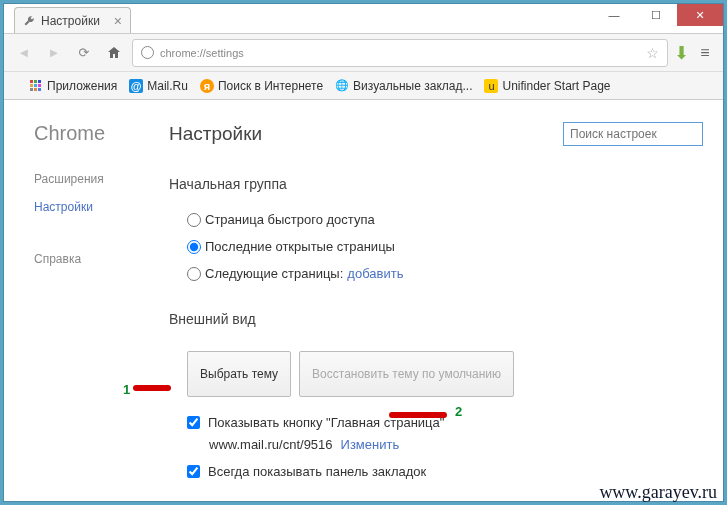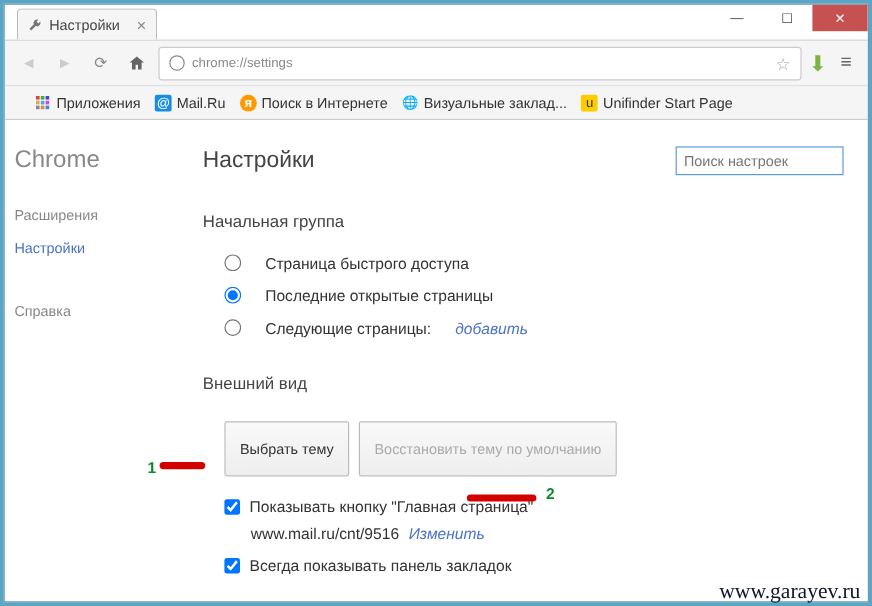--- a/index.html
+++ b/index.html
@@ -16,33 +16,33 @@
 .nav-btn { width: 24px; height: 24px; display: flex; align-items: center; justify-content: center; color: #888; }
 .nav-btn.disabled { color: #ccc; }
 .omnibox { flex: 1; height: 28px; border: 1px solid #ccc; border-radius: 3px; background: #fff; display: flex; align-items: center; padding: 0 8px; gap: 6px; }
 .omnibox input { flex: 1; border: none; outline: none; font-size: 11px; color: #888; background: transparent; }
 .star { color: #aaa; font-size: 14px; }
 .menu-btn { width: 20px; height: 20px; display: flex; align-items: center; justify-content: center; font-size: 16px; color: #666; }
 .bookmarks { height: 28px; background: #f5f5f5; display: flex; align-items: center; padding: 0 25px; gap: 12px; border-bottom: 1px solid #ccc; font-size: 12px; }
 .bm-item { display: flex; align-items: center; gap: 4px; color: #333; cursor: pointer; }
 .bm-icon { width: 14px; height: 14px; display: inline-flex; align-items: center; justify-content: center; font-size: 11px; }
 .content { flex: 1; display: flex; background: #fff; overflow: hidden; }
-.sidebar { width: 155px; padding: 22px 0 0 8px; }
+.sidebar { width: 155px; padding: 22px 0 0 30px; }
 .brand { font-size: 20px; color: #888; margin-bottom: 20px; font-weight: 400; }
 .side-item { font-size: 12px; color: #888; padding: 7px 0; cursor: pointer; }
 .side-item.active { color: #4a72c4; }
 .side-sep { height: 24px; }
 .main { flex: 1; padding: 22px 20px 0 10px; position: relative; }
 .page-head { display: flex; align-items: center; justify-content: space-between; margin-bottom: 30px; }
 .page-title { font-size: 19px; color: #444; font-weight: 400; }
 .search-box { width: 140px; height: 24px; border: 1px solid #5b9dd9; padding: 0 6px; font-size: 12px; color: #be185d; outline: none; }
 .section-title { font-size: 14px; color: #444; margin-bottom: 14px; margin-top: 6px; }
-.radio-row { display: flex; align-items: flex-start; gap: 20px; padding: 6px 0 6px 18px; font-size: 13px; color: #333; }
+.radio-row { display: flex; align-items: flex-end; gap: 4px; padding: 6px 0 6px 18px; font-size: 13px; color: #333; }
 .radio-row input[type=radio] { width: 14px; height: 14px; }
-.link { color: #4a72c4; cursor: pointer; font-style: italic; }
+.link { color: #4a72c4; cursor: pointer; }
 .btn-row { display: flex; gap: 8px; padding: 10px 0 14px 18px; }
 .btn { padding: 15px 12px; border: 1px solid #bbb; background: linear-gradient(#f9f9f9,#eee); border-radius: 2px; font-size: 12px; color: #333; cursor: pointer; }
 .btn.disabled { color: #aaa; }
 .check-row { display: flex; align-items: center; gap: 8px; padding: 4px 0 4px 18px; font-size: 13px; color: #333; }
 .sub-row { padding: 3px 0 8px 40px; font-size: 13px; color: #333; display: flex; gap: 8px; align-items: flex-start; }
 .annot { position: absolute; font-size: 13px; color: #0a8a2a; font-weight: bold; }
 .red-mark { position: absolute; height: 6px; background: #d40000; border-radius: 3px; }
 .watermark { position: absolute; bottom: 2px; right: 10px; color: #0f172a; font-size: 18px; font-family: Georgia, serif; }
 .globe { width:13px; height:13px; border:1px solid #888; border-radius:50%; display:inline-block; position:relative; }
 .dl-arrow { color: #7cb342; font-size: 18px; }

